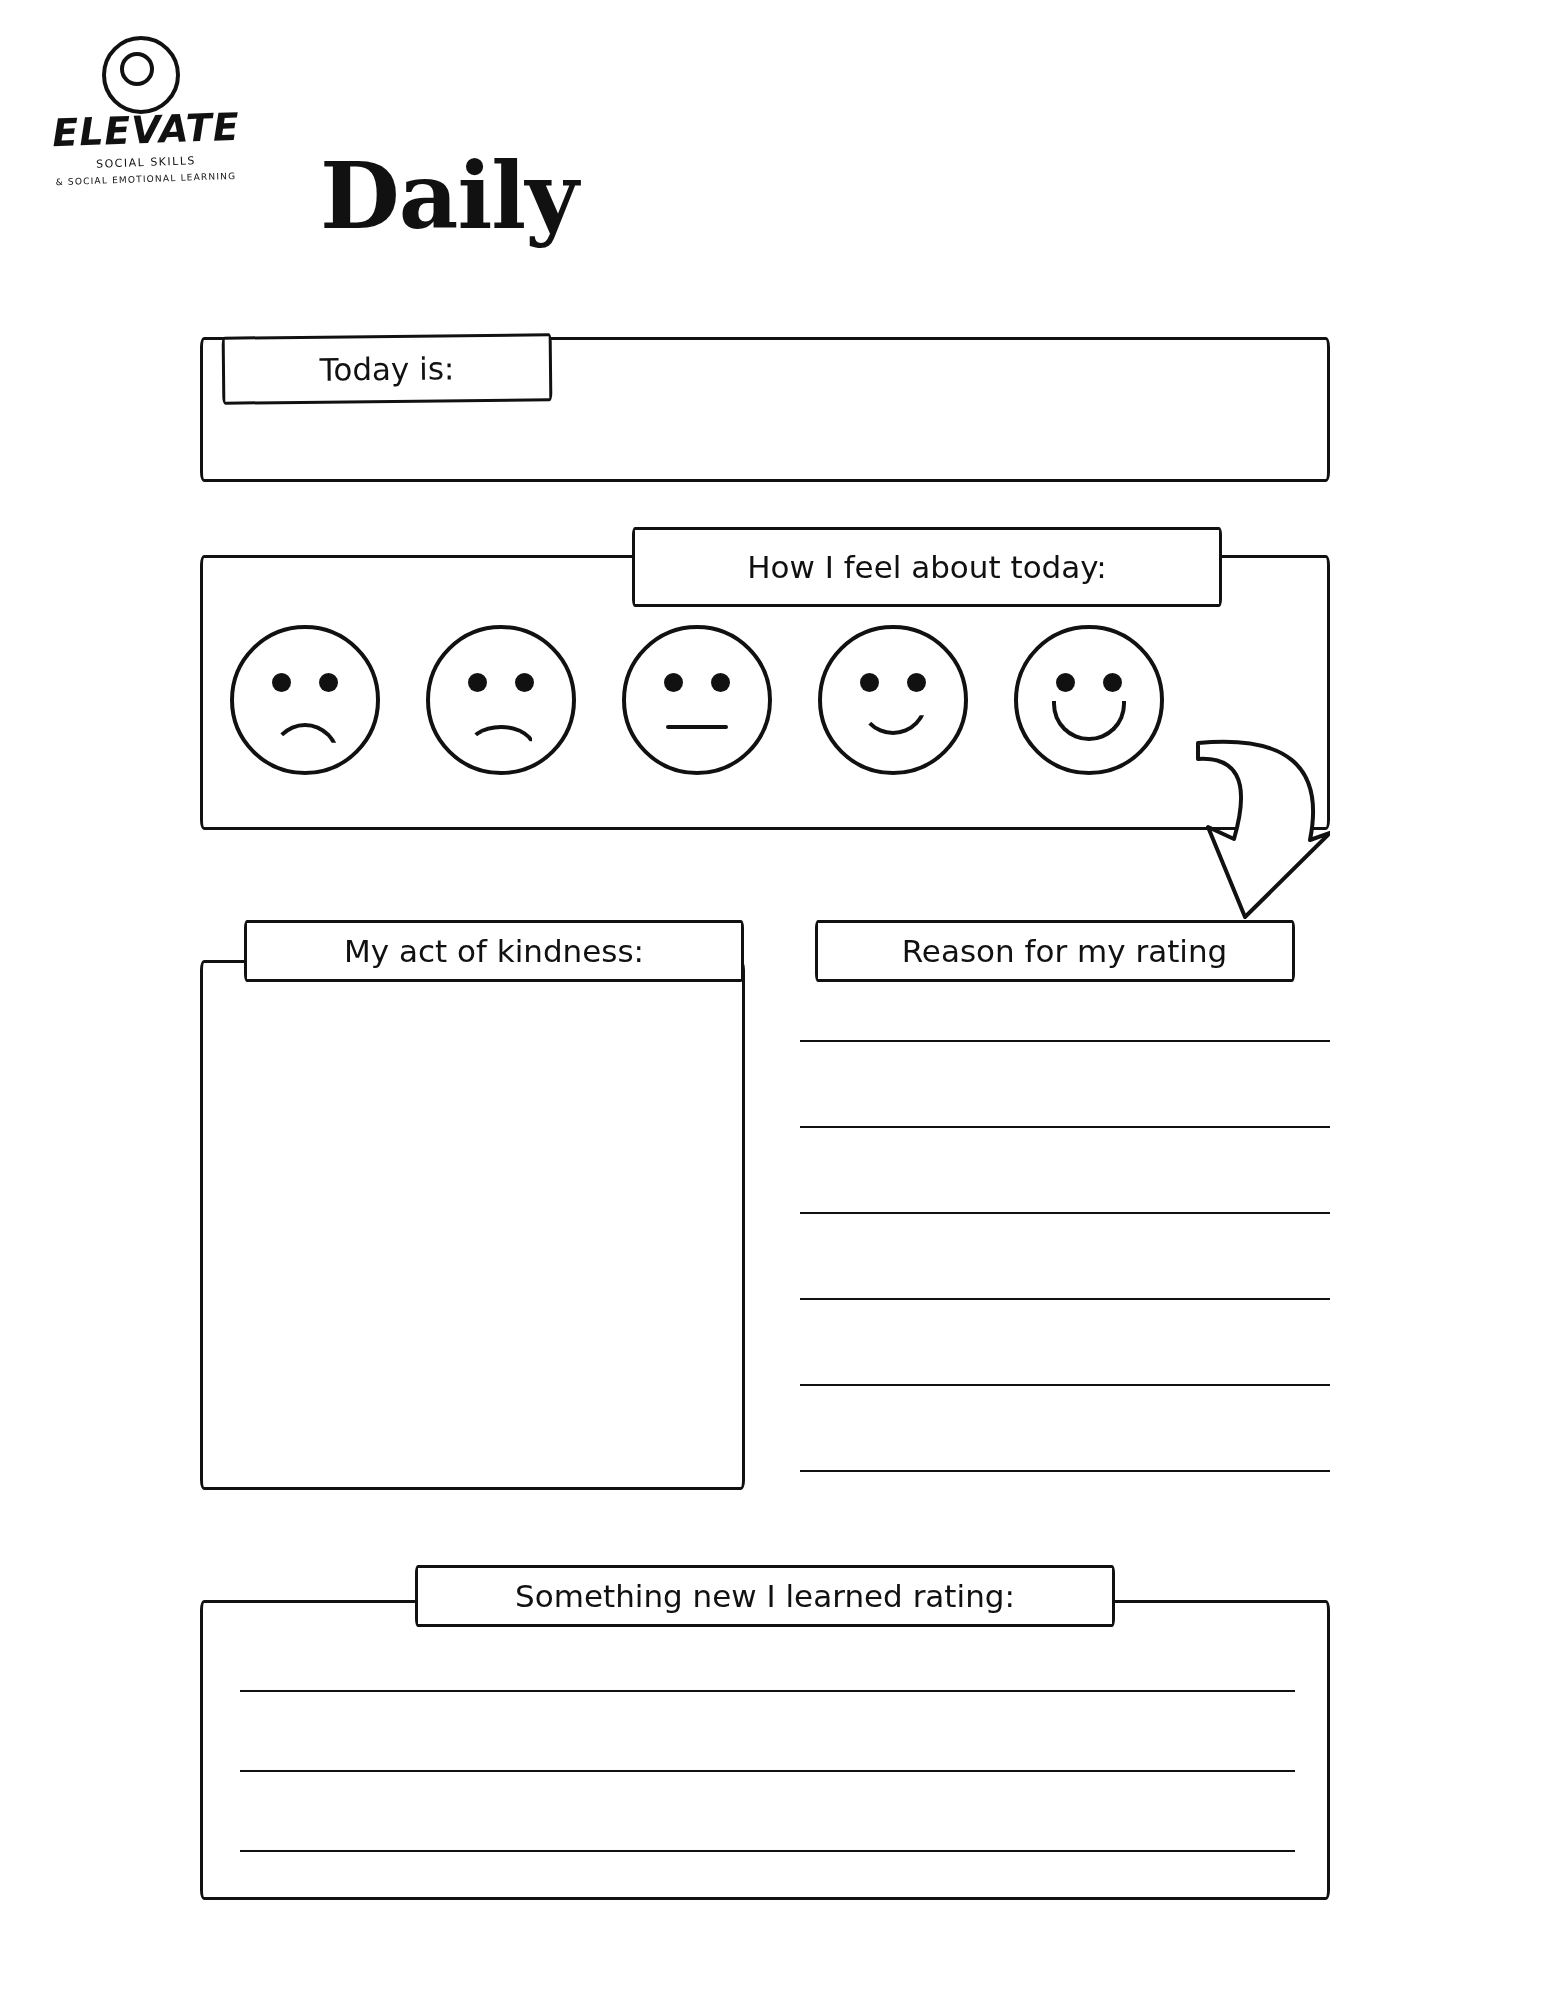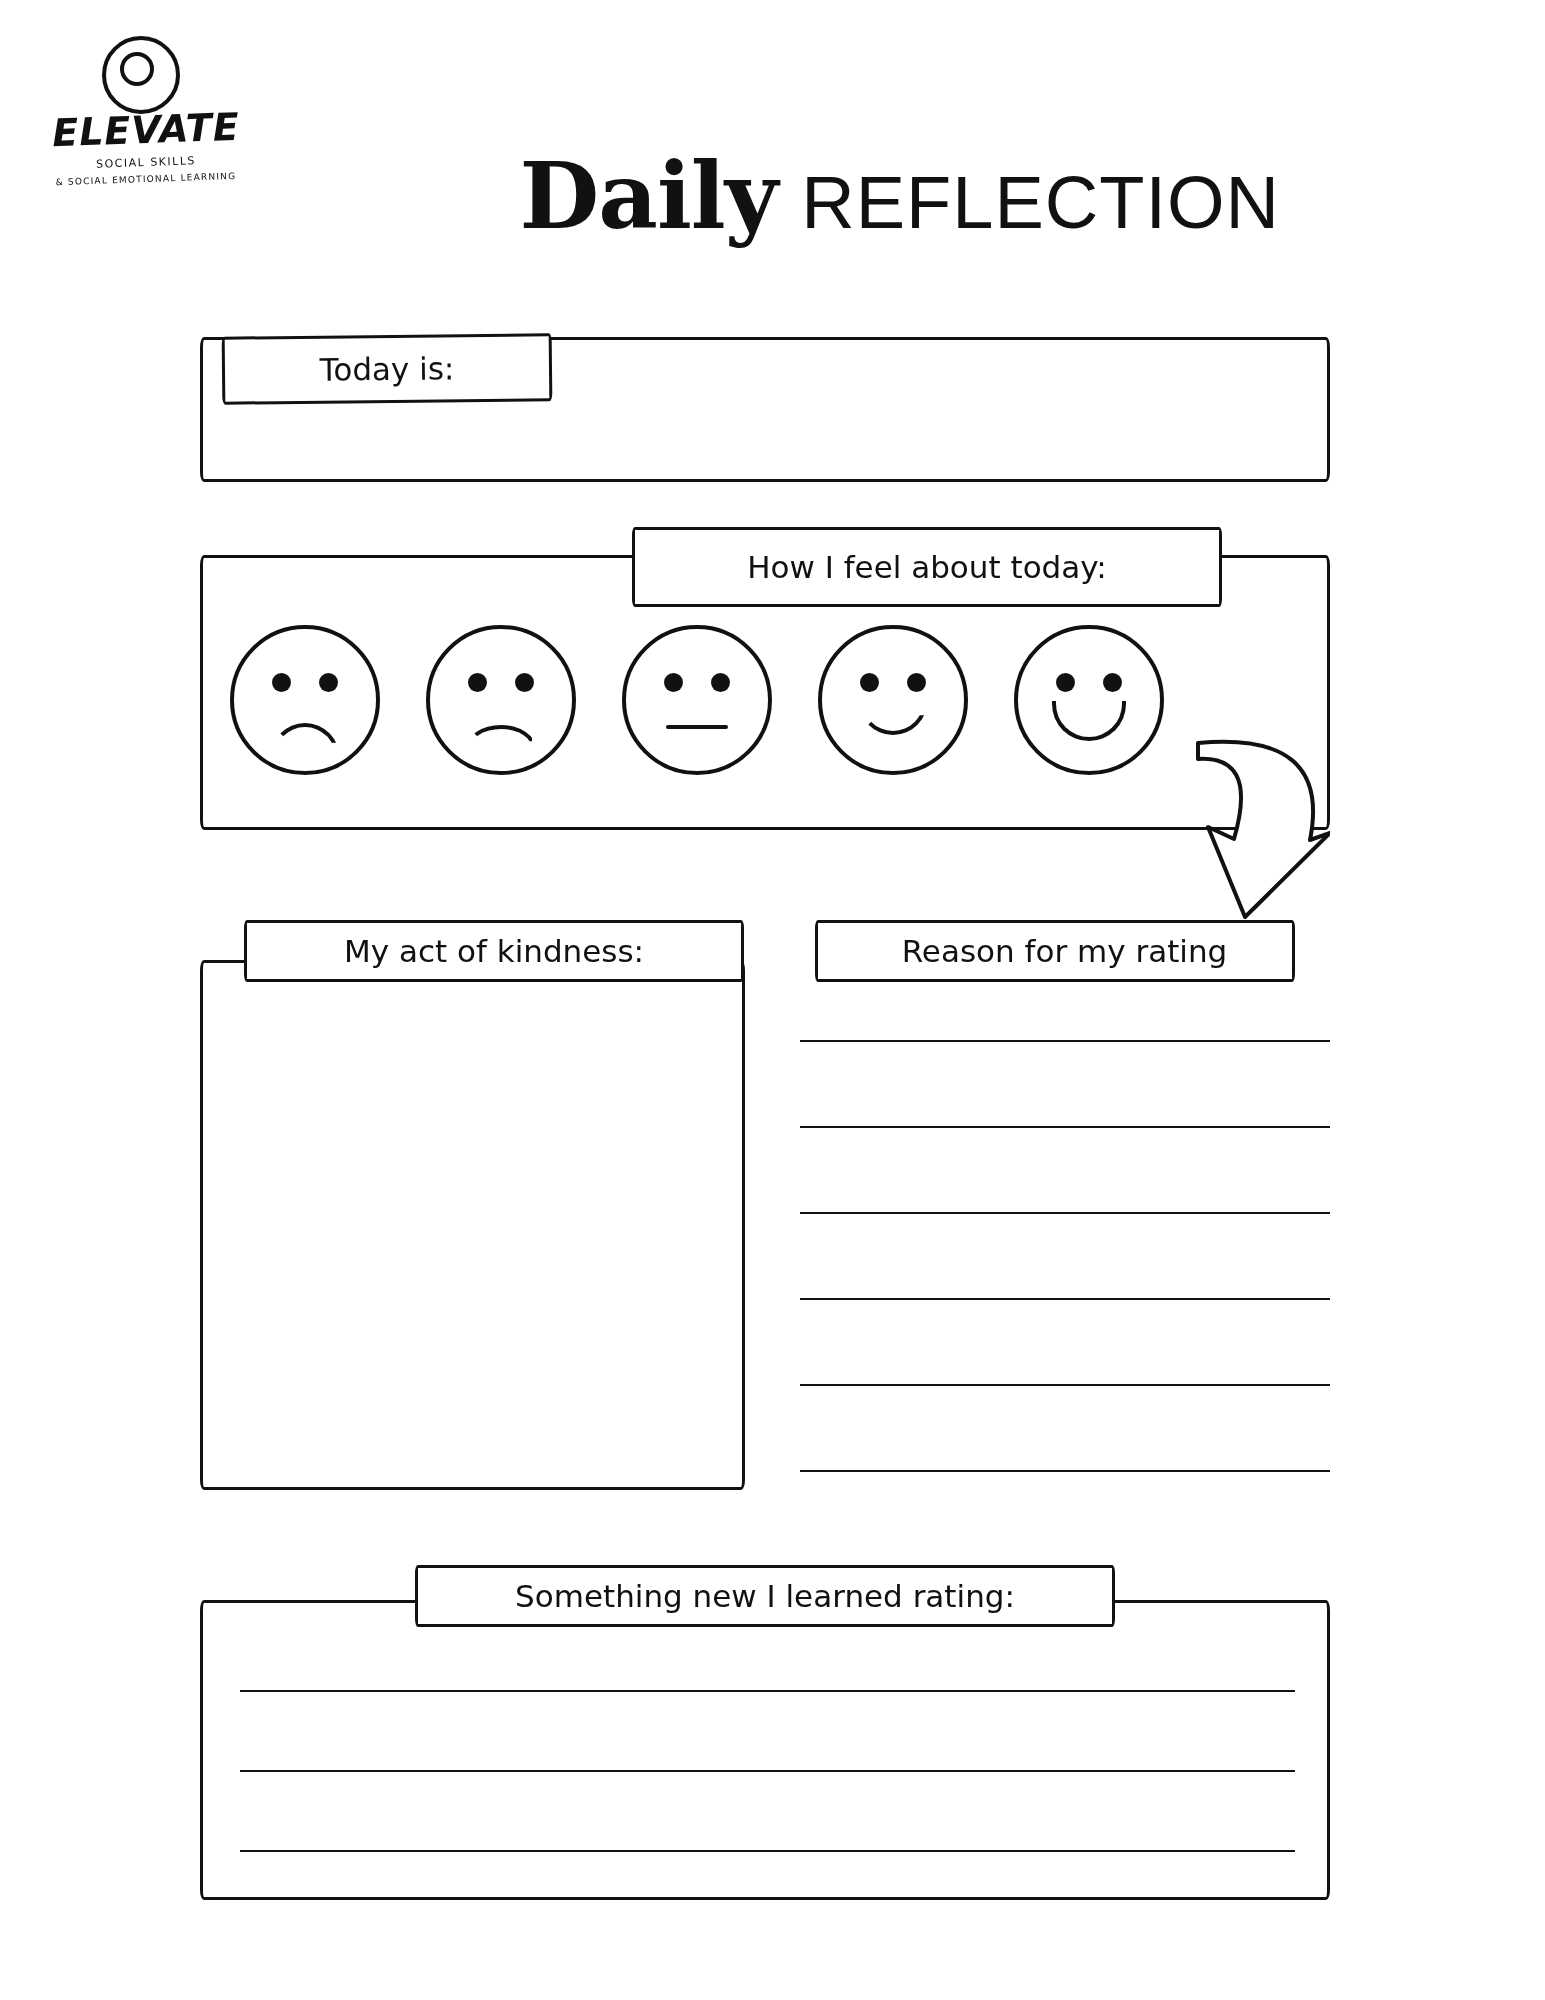--- a/index.html
+++ b/index.html
@@ -79,21 +79,21 @@
 
   
   #title {
     position: absolute;
     left: 320px;
     top: 150px;
     width: 960px;
     height: 110px;
     display: flex;
     align-items: baseline;
-    justify-content: flex-end;
+    justify-content: flex-start;
   }
   #title .daily {
     font-family: "DejaVu Serif", serif;
     font-weight: bold;
     font-size: 92px;
     letter-spacing: -1px;
     line-height: 1;
   }
   #title .reflection {
     font-family: "Liberation Sans", sans-serif;
@@ -265,21 +265,20 @@
 
 <div id="logo">
   <div class="mark"></div>
   <div class="brand">ELEVATE</div>
   <div class="tag1">SOCIAL SKILLS</div>
   <div class="tag2">&amp; SOCIAL EMOTIONAL LEARNING</div>
 </div>
 
 <div id="title">
   <span class="daily">Daily</span>
-  <span class="reflection">REFLECTION</span>
 </div>
 
 <div class="hbox" id="today-box"></div>
 <div class="label-tab" id="today-tab">Today is:</div>
 
 <div class="hbox" id="feel-box"></div>
 <div class="label-tab" id="feel-tab">How I feel about today:</div>
 
 <div id="faces">
   <div class="face">

